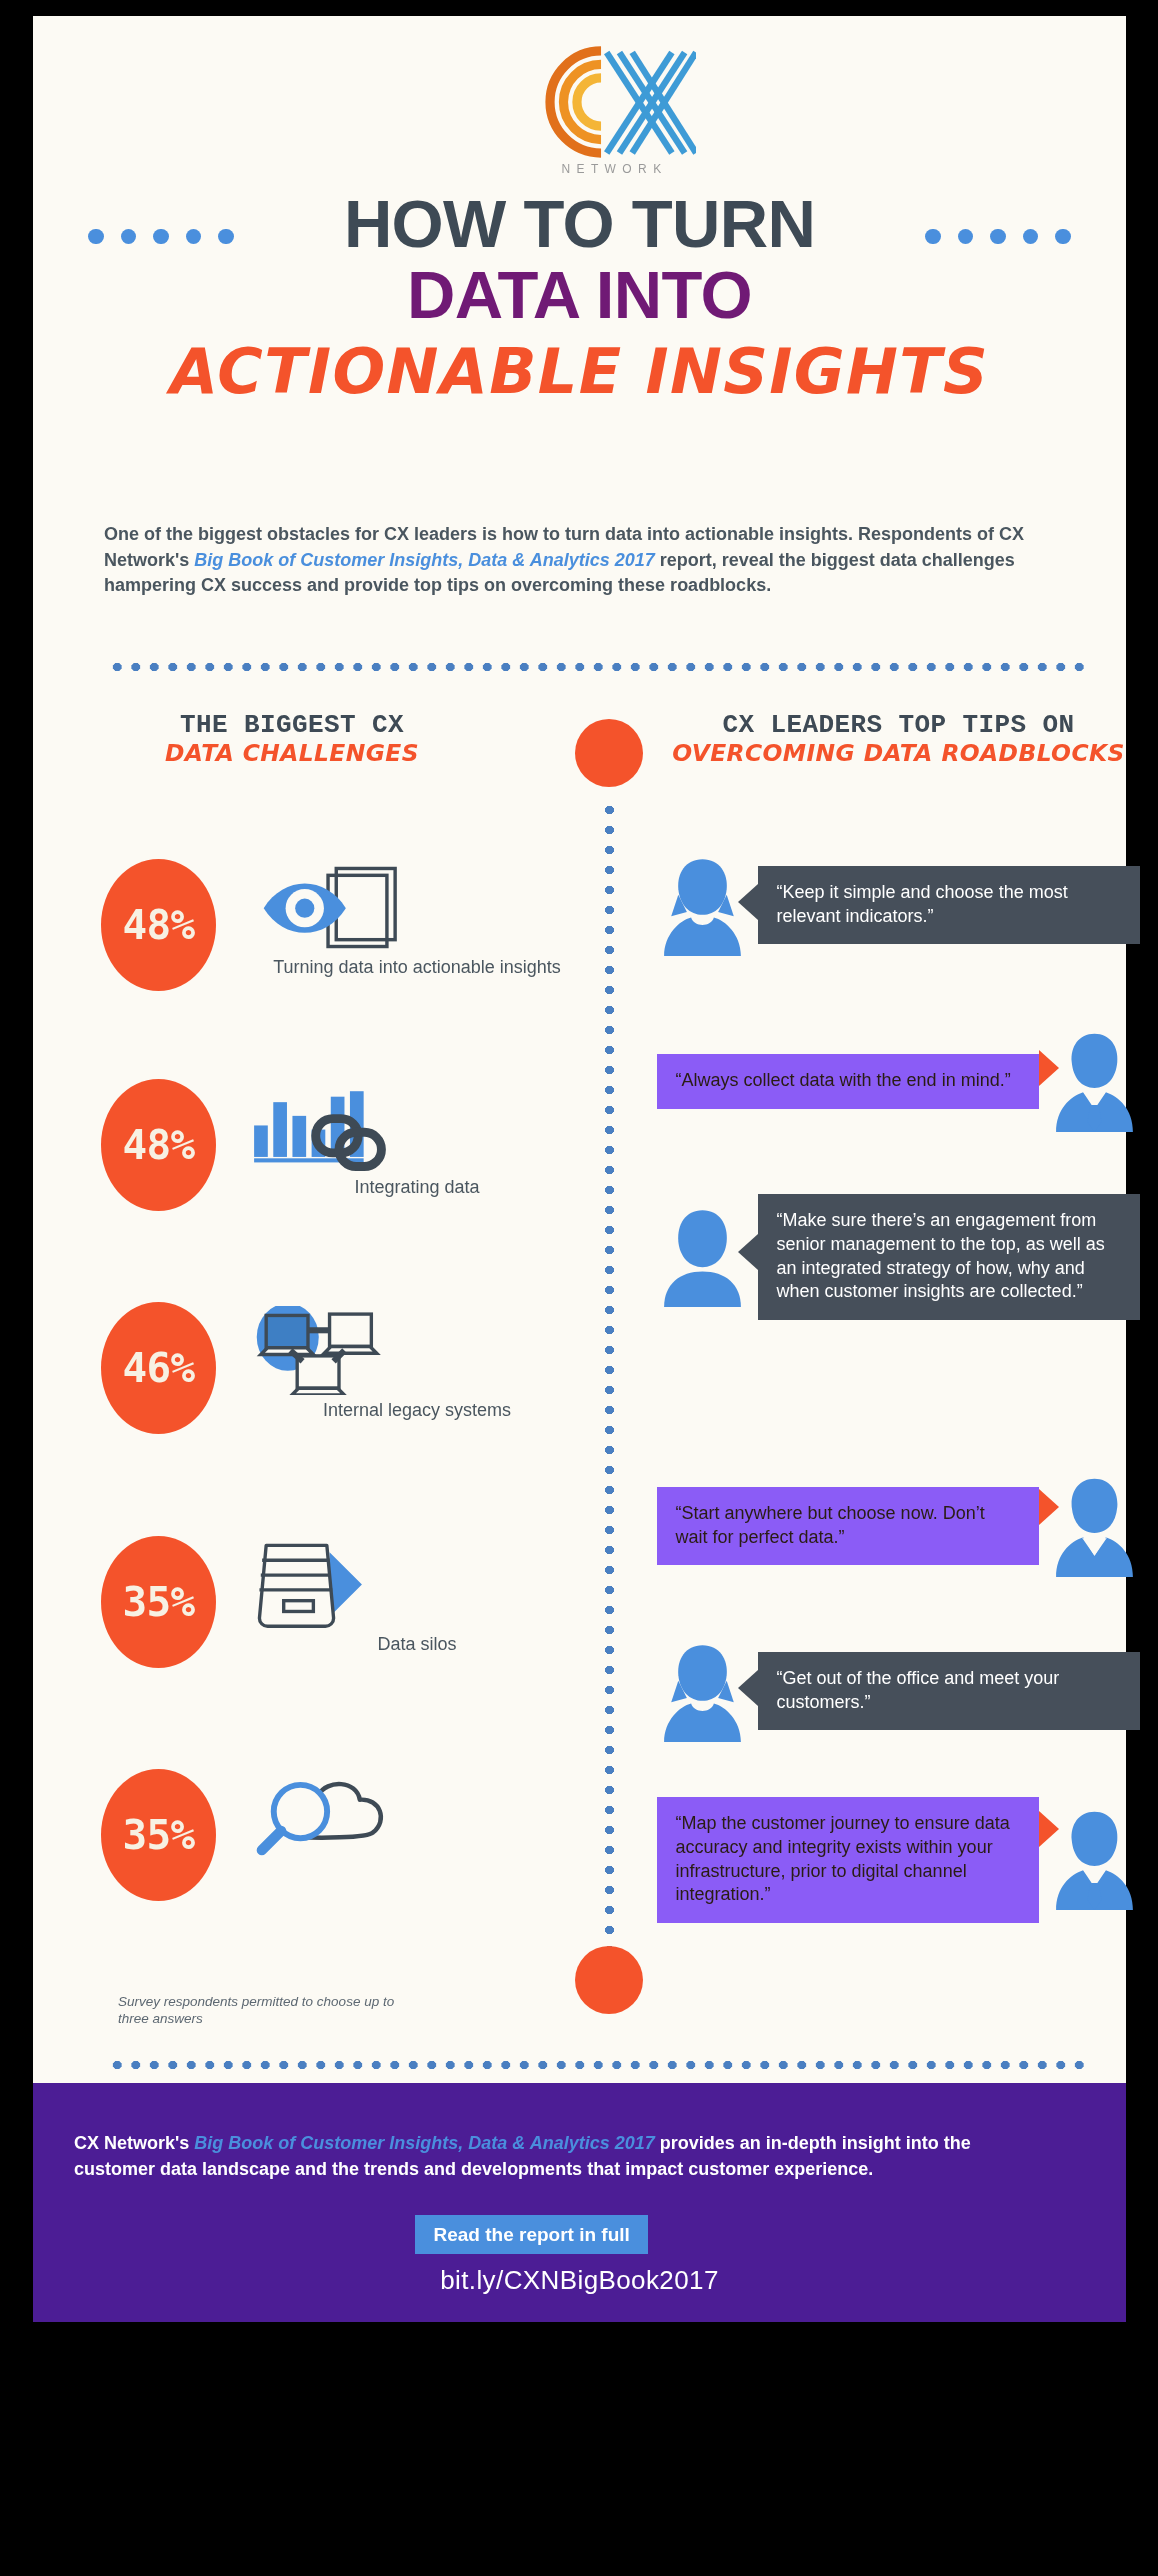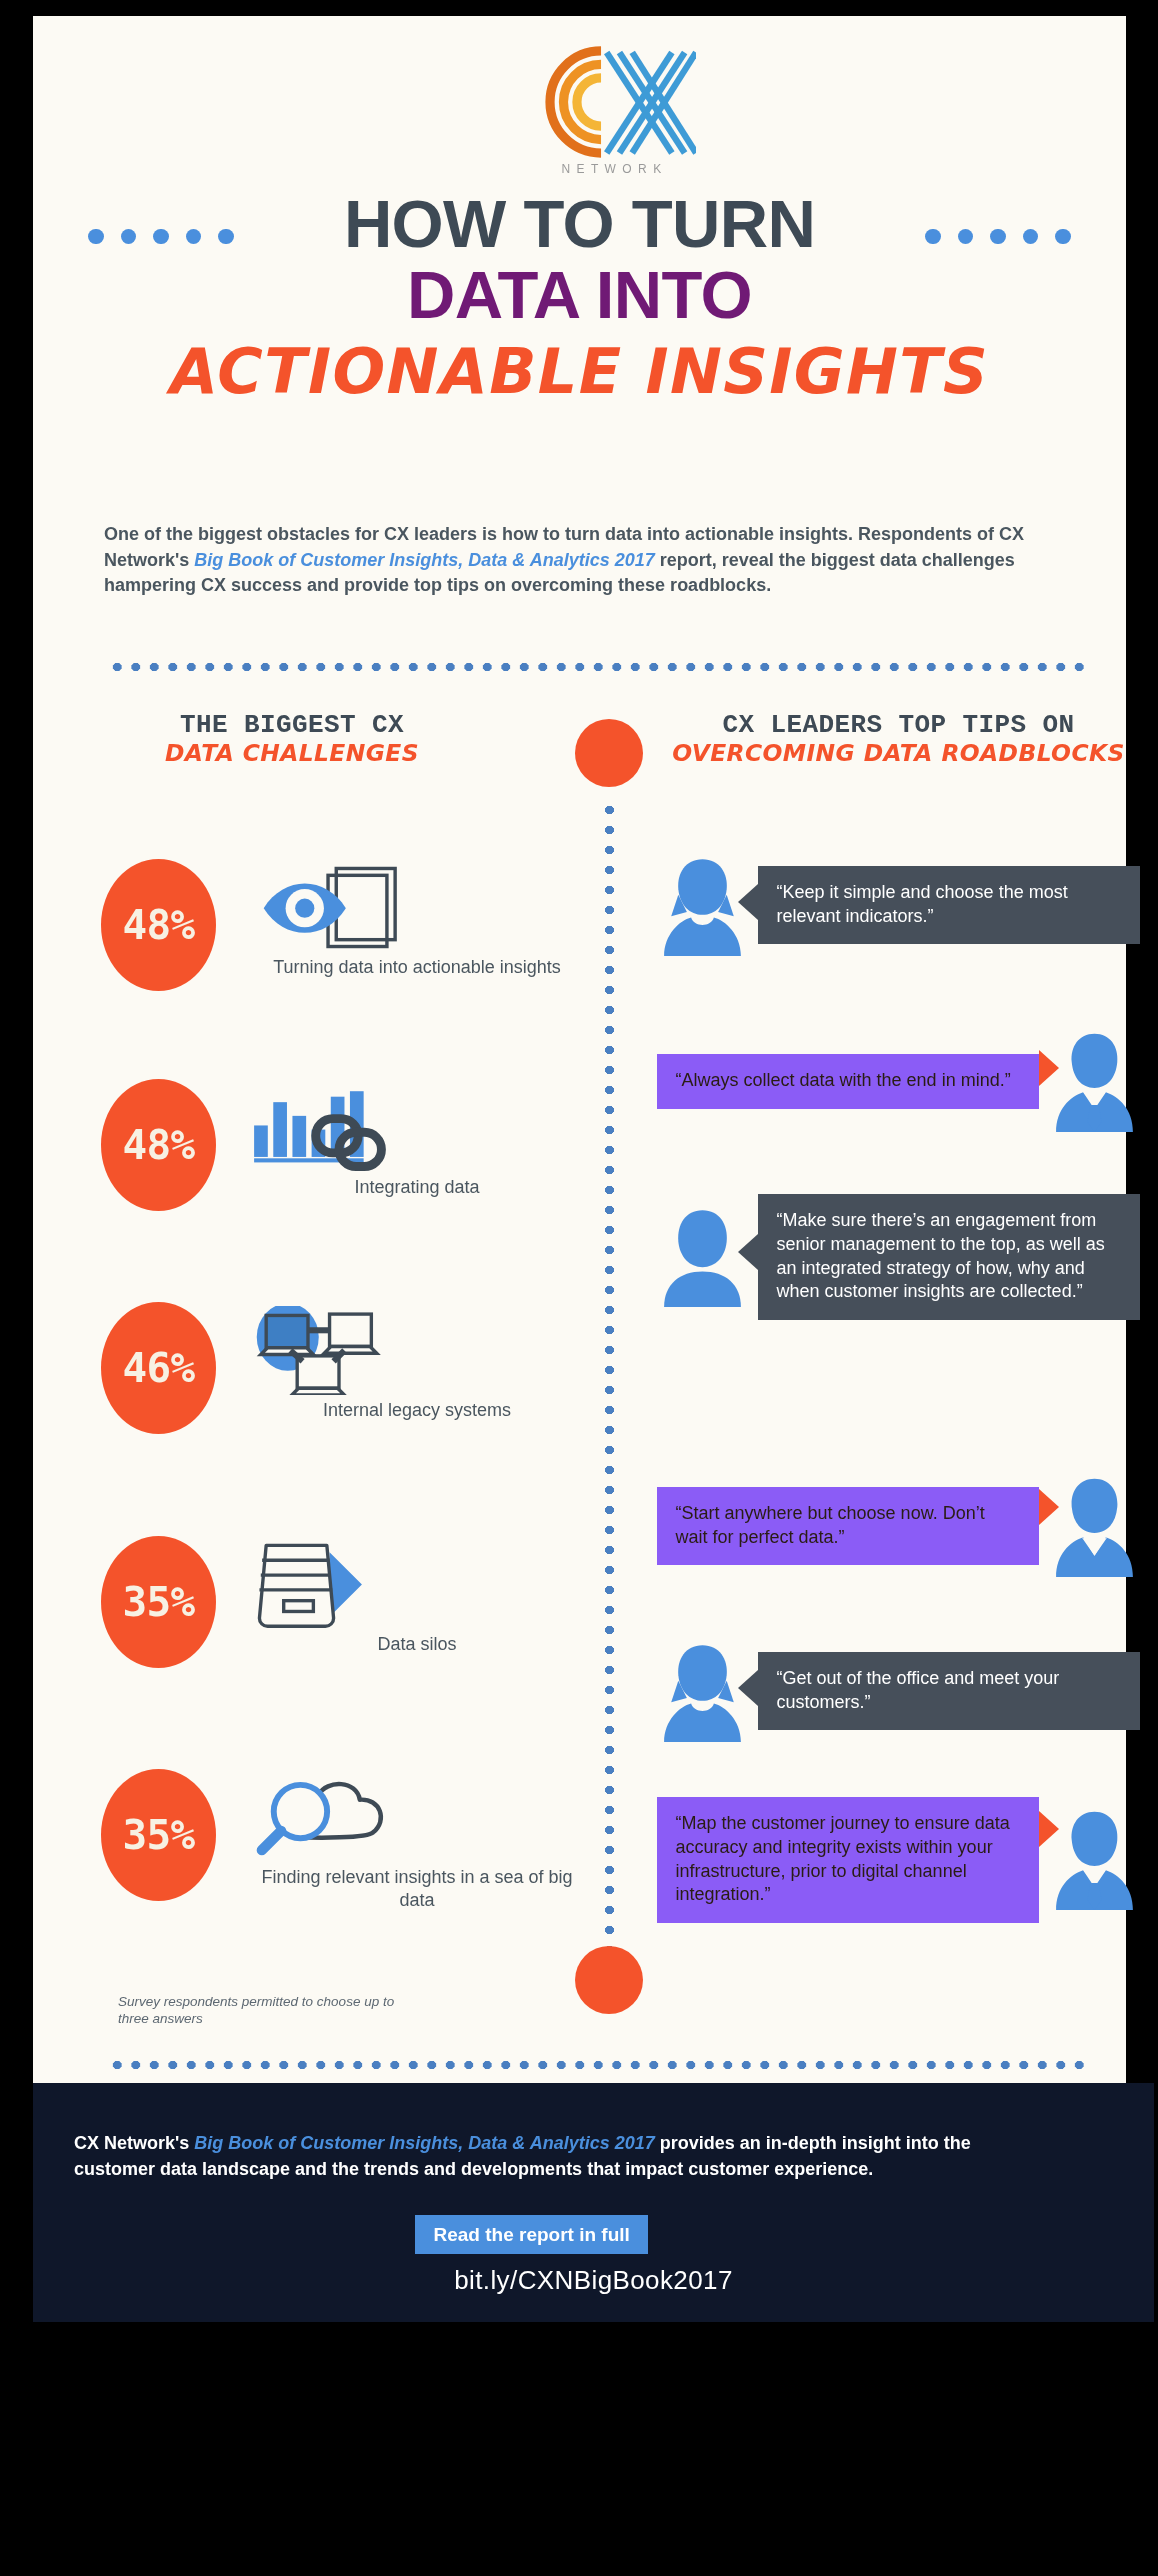--- a/index.html
+++ b/index.html
@@ -222,22 +222,21 @@
   }
   .q-gap-l{margin-left:10px;}
   .q-gap-r{margin-right:10px;}
 
   
   .footer{
     position:absolute;
     left:33px; top:2083px;
     width:1093px;
     height:239px;
-    background:#0f172a;
-    padding-left:28px;
+    background:#4c1d95;
   }
   .foot-text{
     position:absolute;
     left:41px; top:30px;
     width:979px;
     font-size:18px;
     line-height:1.42;
     color:#ffffff;
     font-weight:400;
   }
@@ -410,21 +409,20 @@
     </div>
 
     <div class="challenge" style="top:1753px;">
       <div class="bubble-pct">35%</div>
       <div class="ch-right">
         <svg class="ch-icon" viewBox="0 0 210 120" height="79">
           <path d="M70 86 C48 86 40 70 48 56 C46 30 74 16 92 30 C104 8 144 10 148 36 C176 34 186 64 166 80 C158 88 86 88 70 86 Z" fill="#fcfaf4" stroke="#3e4a55" stroke-width="6" stroke-linejoin="round"></path>
           <circle cx="68" cy="52" r="36" fill="#fcfaf4" stroke="#4a8fdd" stroke-width="8"></circle>
           <line x1="42" y1="78" x2="16" y2="104" stroke="#4a8fdd" stroke-width="14" stroke-linecap="round"></line>
         </svg>
-        <div class="ch-label">Finding relevant insights in a sea of big data</div>
       </div>
     </div>
 
     <div class="footnote">Survey respondents permitted to choose up to three answers</div>
 
     <div class="tip" style="top:839px;">
       <svg class="avatar" viewBox="0 0 120 142" height="101">
         <path d="M60 6 C84 6 96 26 94 48 C92 70 78 84 60 84 C42 84 28 70 26 48 C24 26 36 6 60 6 Z" fill="#4a8fdd"></path>
         <path d="M26 56 L16 86 L38 80 Z" fill="#4a8fdd"></path>
         <path d="M94 56 L104 86 L82 80 Z" fill="#4a8fdd"></path>

